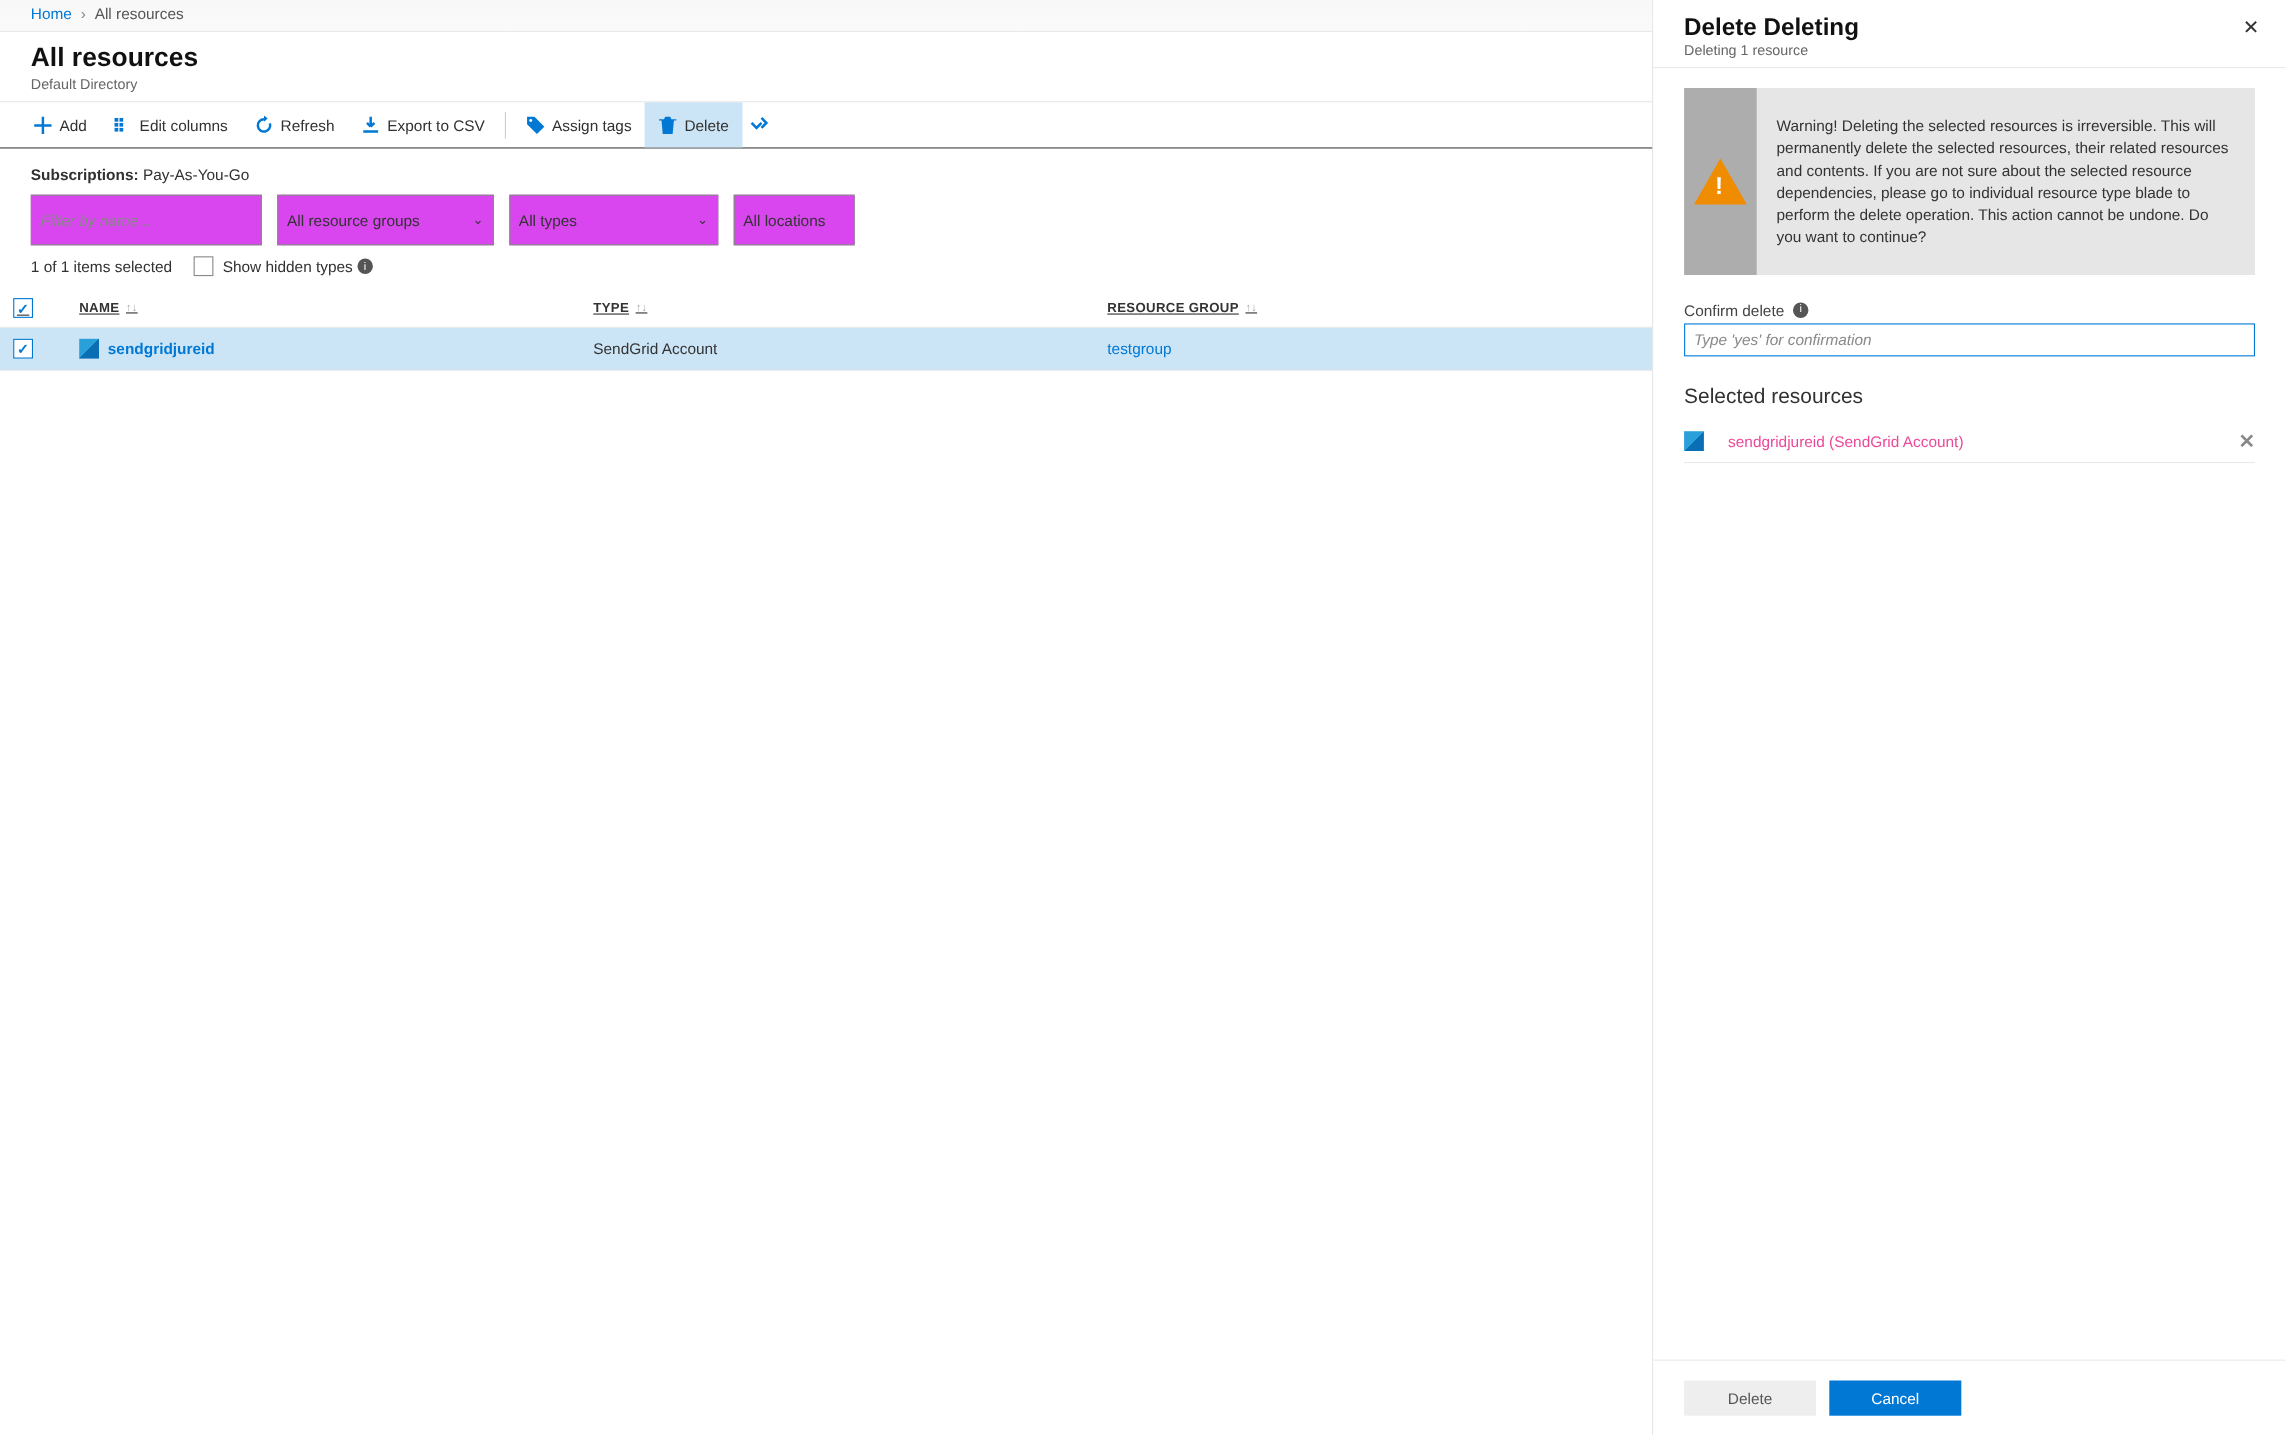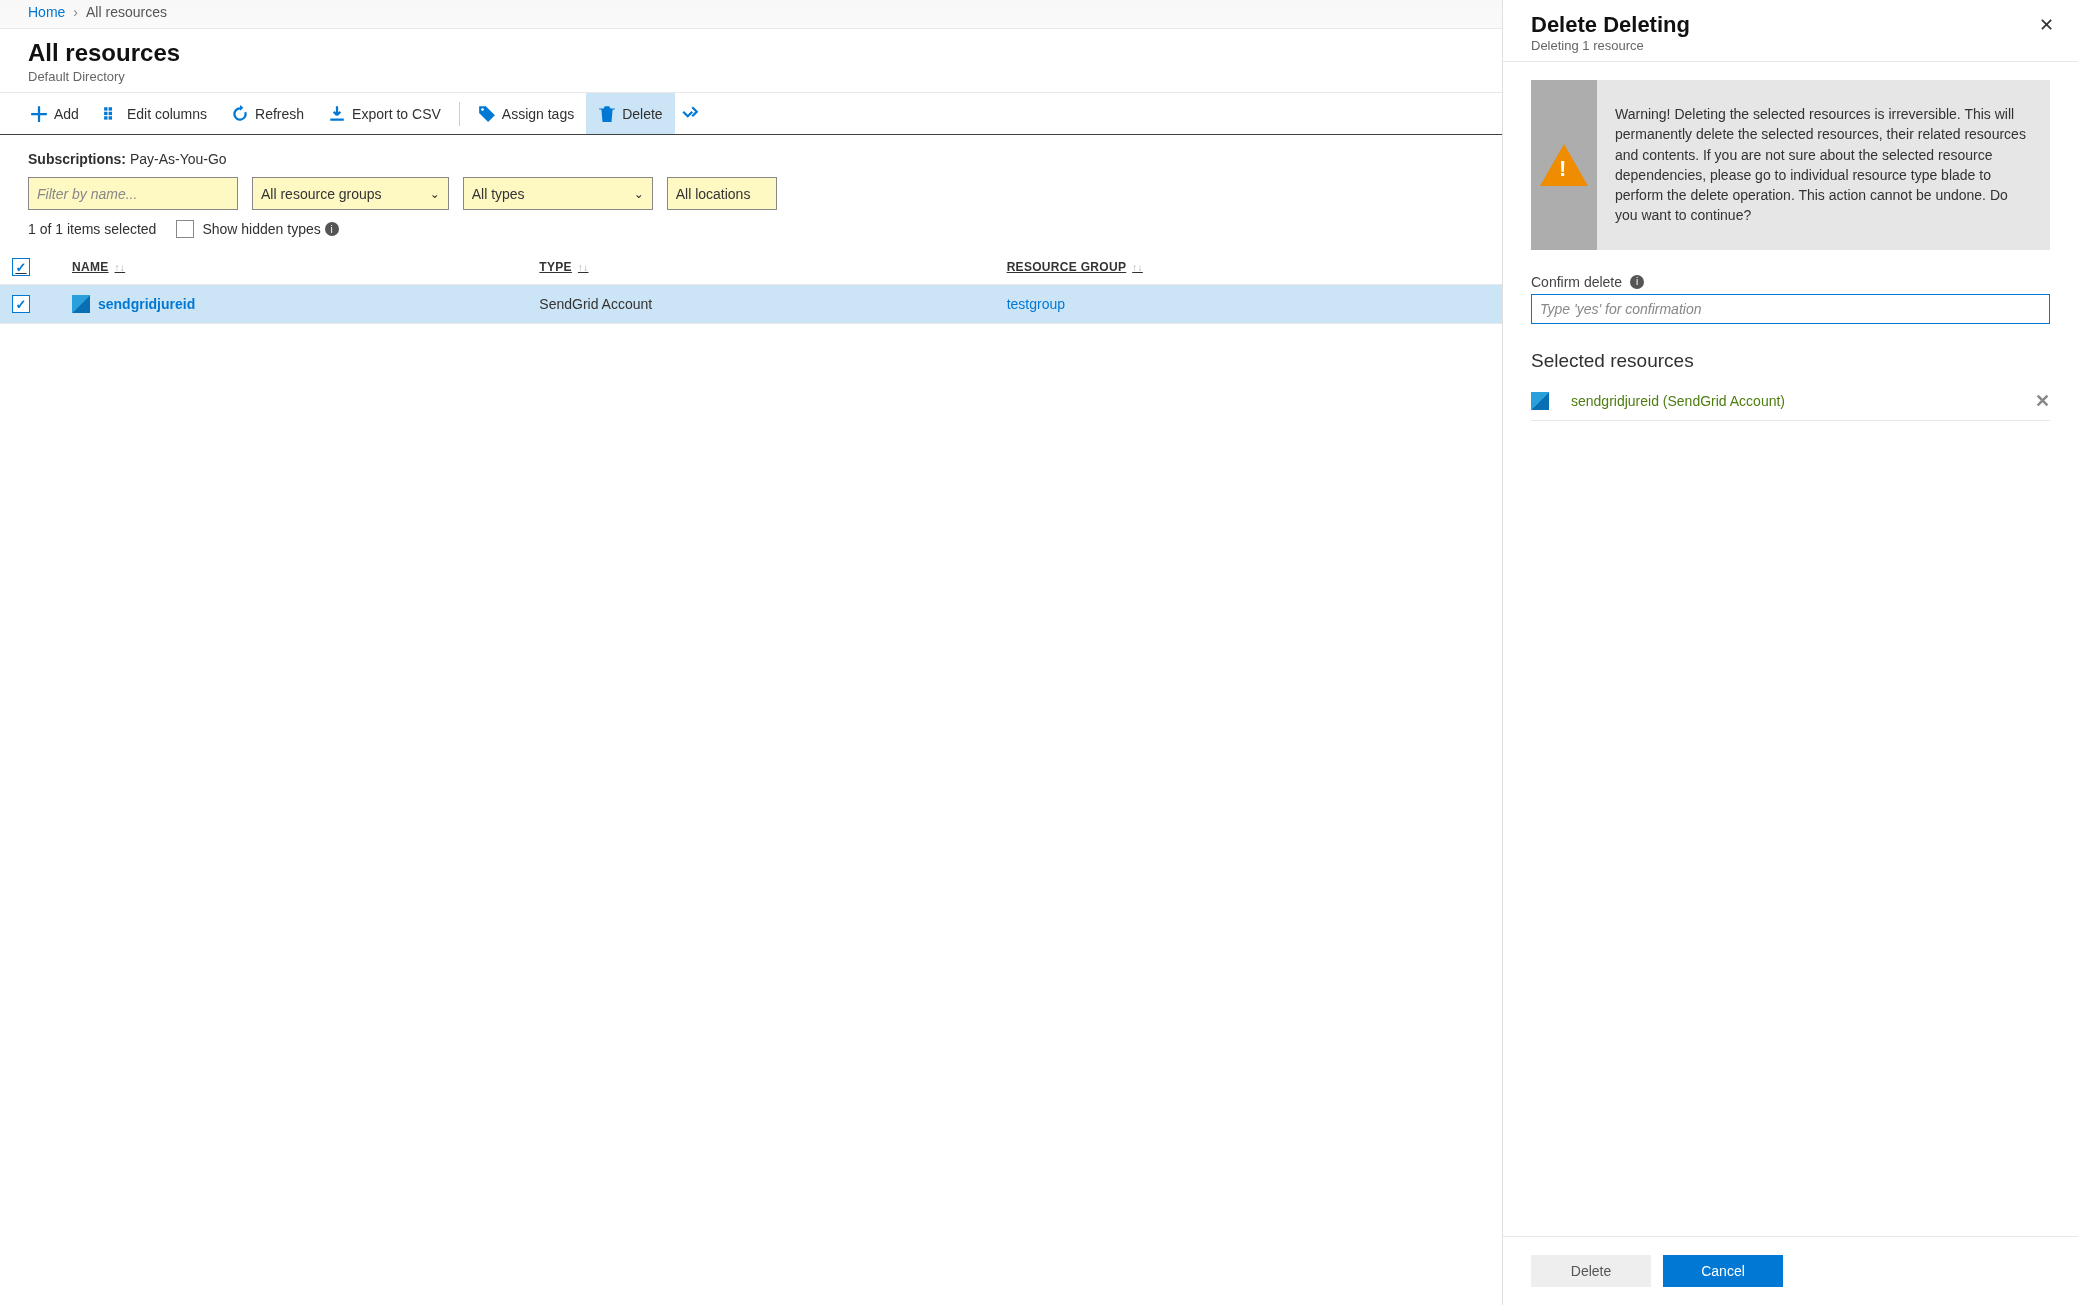--- a/index.html
+++ b/index.html
@@ -76,24 +76,24 @@
   .toolbar-sep { width: 1px; height: 24px; background: #ccc; margin: 0 6px; }
   .toolbar-icon { width: 18px; height: 18px; display: inline-flex; align-items: center; justify-content: center; color: #0078d4; }
 
   
   .filter-area { padding: 16px 28px 10px; }
   .subs-line { font-size: 14px; margin-bottom: 10px; }
   .subs-line b { font-weight: 600; }
   .filter-row { display: flex; gap: 14px; align-items: center; }
   .filter-input, .filter-select {
     border: 1px solid #888;
-    height: 33px;
+    height: 46px;
     padding: 4px 8px;
     font-size: 14px;
-    background: #fef9c3;
+    background: #d946ef;
     color: #333;
   }
   .filter-input { width: 210px; }
   .filter-input::placeholder { color: #888; font-style: italic; }
   .filter-select {
     display: flex;
     align-items: center;
     justify-content: space-between;
     gap: 48px;
     min-width: 190px;
@@ -208,21 +208,21 @@
     font-size: 14px;
     font-style: italic;
   }
   .sp-input::placeholder { color: #888; font-style: italic; }
 
   .sel-res-title { font-size: 19px; margin: 26px 0 10px; }
   .sel-res-item {
     display: flex; align-items: center; gap: 10px; padding: 8px 0;
     border-bottom: 1px solid #e8e8e8;
   }
-  .sel-res-name { flex: 1; font-size: 14px; color: #4d7c0f; padding-left: 12px; }
+  .sel-res-name { flex: 1; font-size: 14px; color: #ec4899; padding-left: 12px; }
   .remove-x { color: #888; font-size: 18px; cursor: pointer; font-weight: bold; }
 
   .sp-footer {
     border-top: 1px solid #e8e8e8;
     padding: 18px 28px;
     display: flex;
     gap: 12px;
   }
   .sp-footer button {
     height: 32px;

